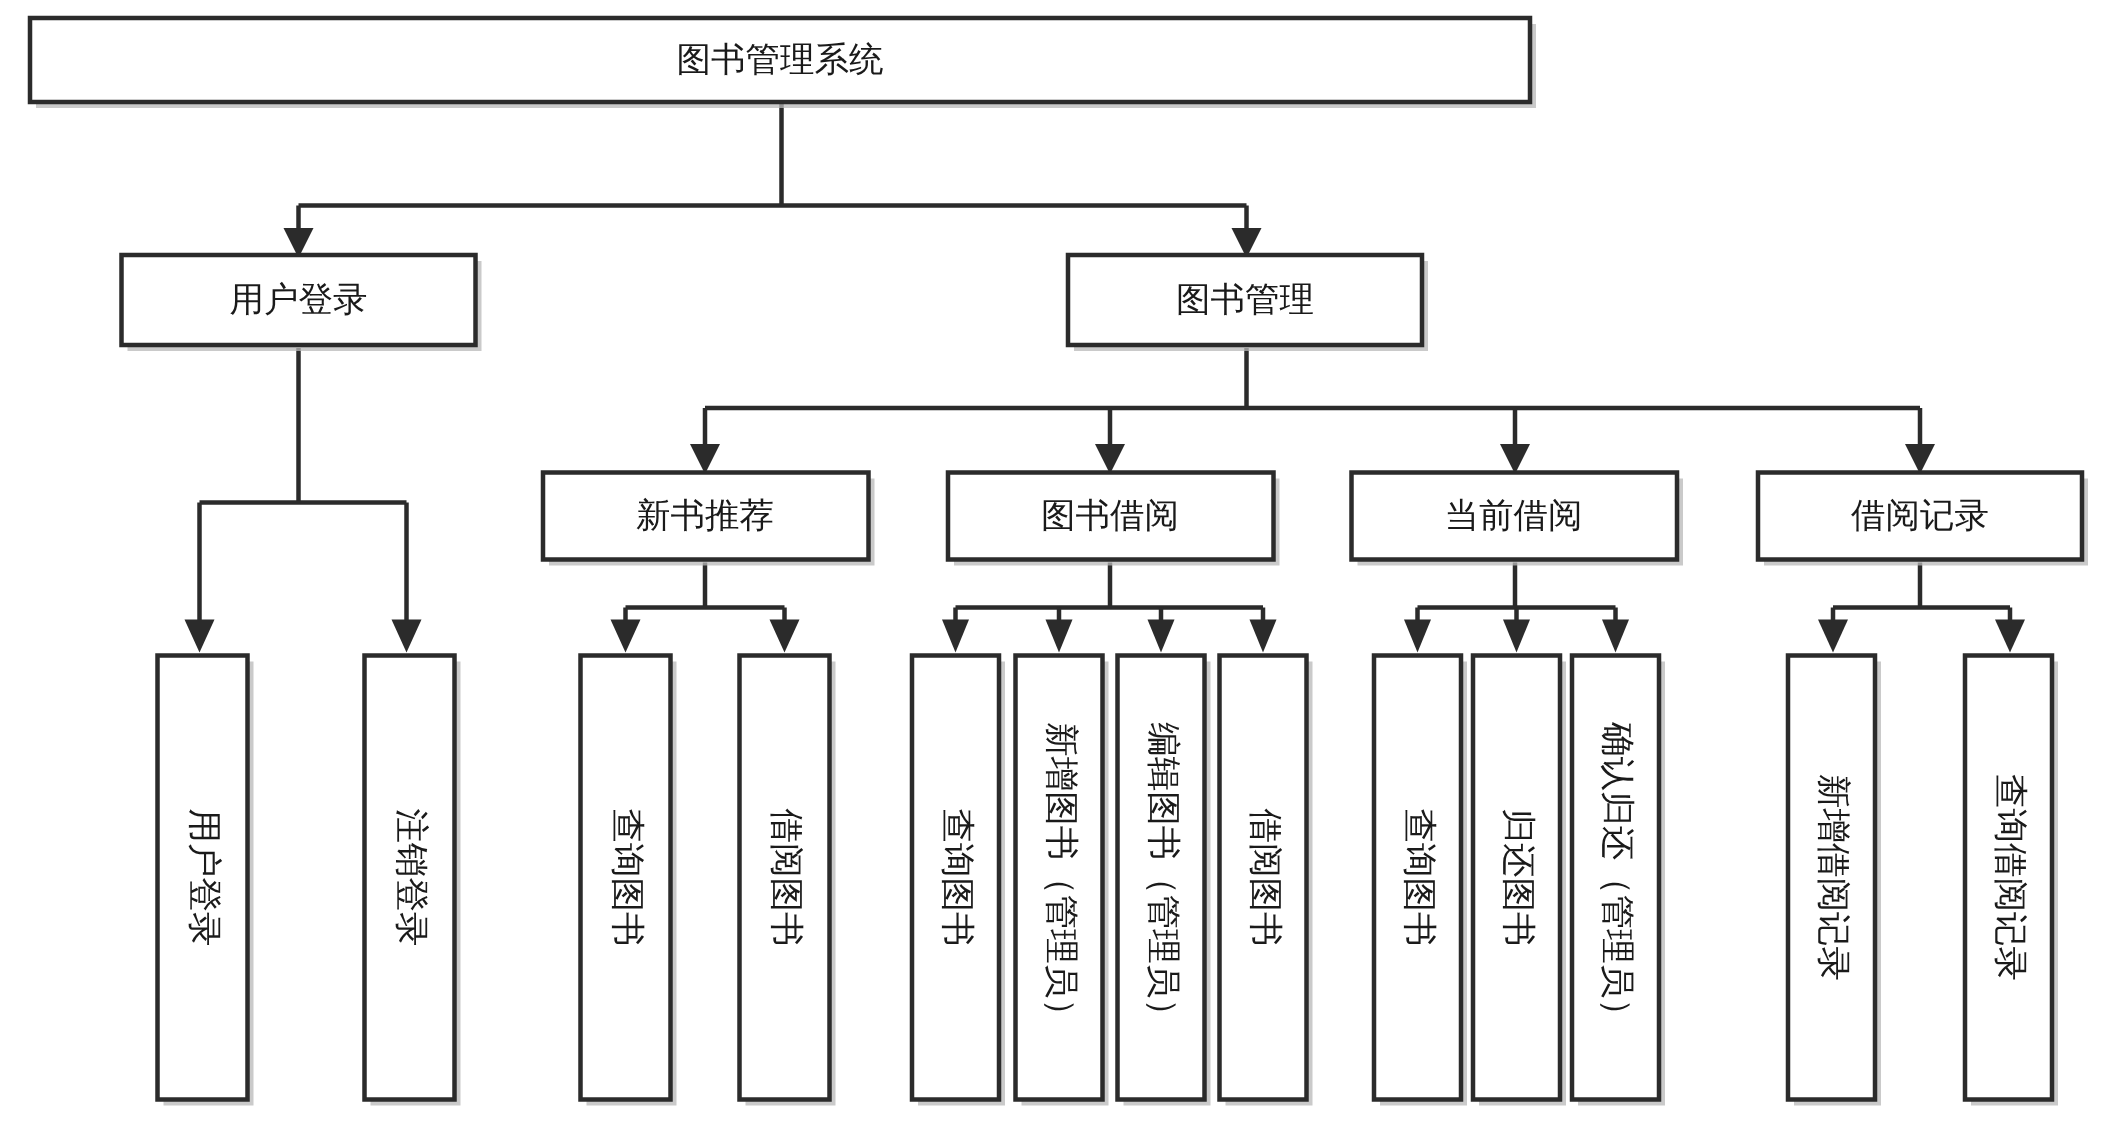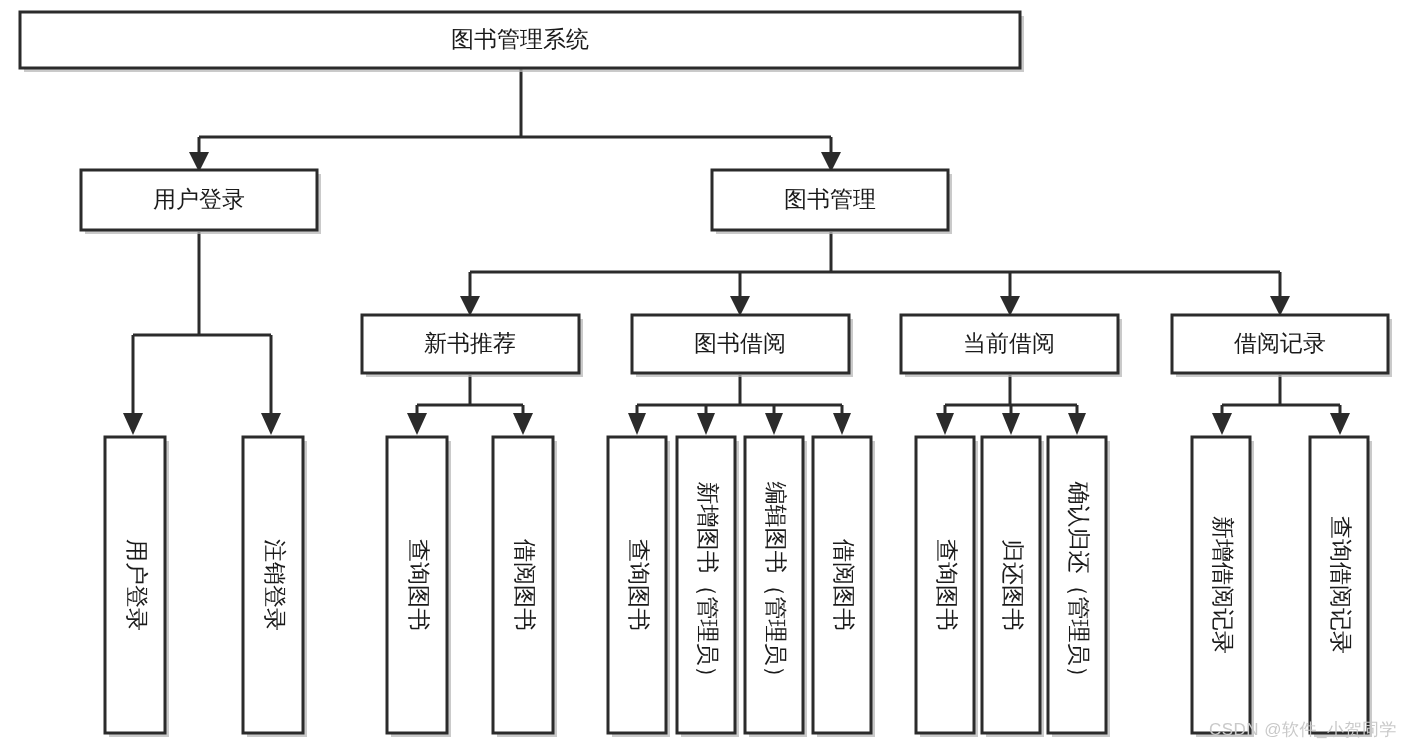--- a/index.html
+++ b/index.html
@@ -218,15 +218,14 @@
     </g>
 
     <g>
       <rect class="node-shadow" x="1314" y="441" width="58" height="296"></rect>
       <rect class="node-box" x="1310" y="437" width="58" height="296"></rect>
       <text class="node-label vert" x="1339" y="585" transform="rotate(90,1339,585)">查询借阅记录</text>
     </g>
 
   </svg>
 
-  <div class="watermark">CSDN @软件_小贺同学</div>
 
 </div>
 
 </body></html>

